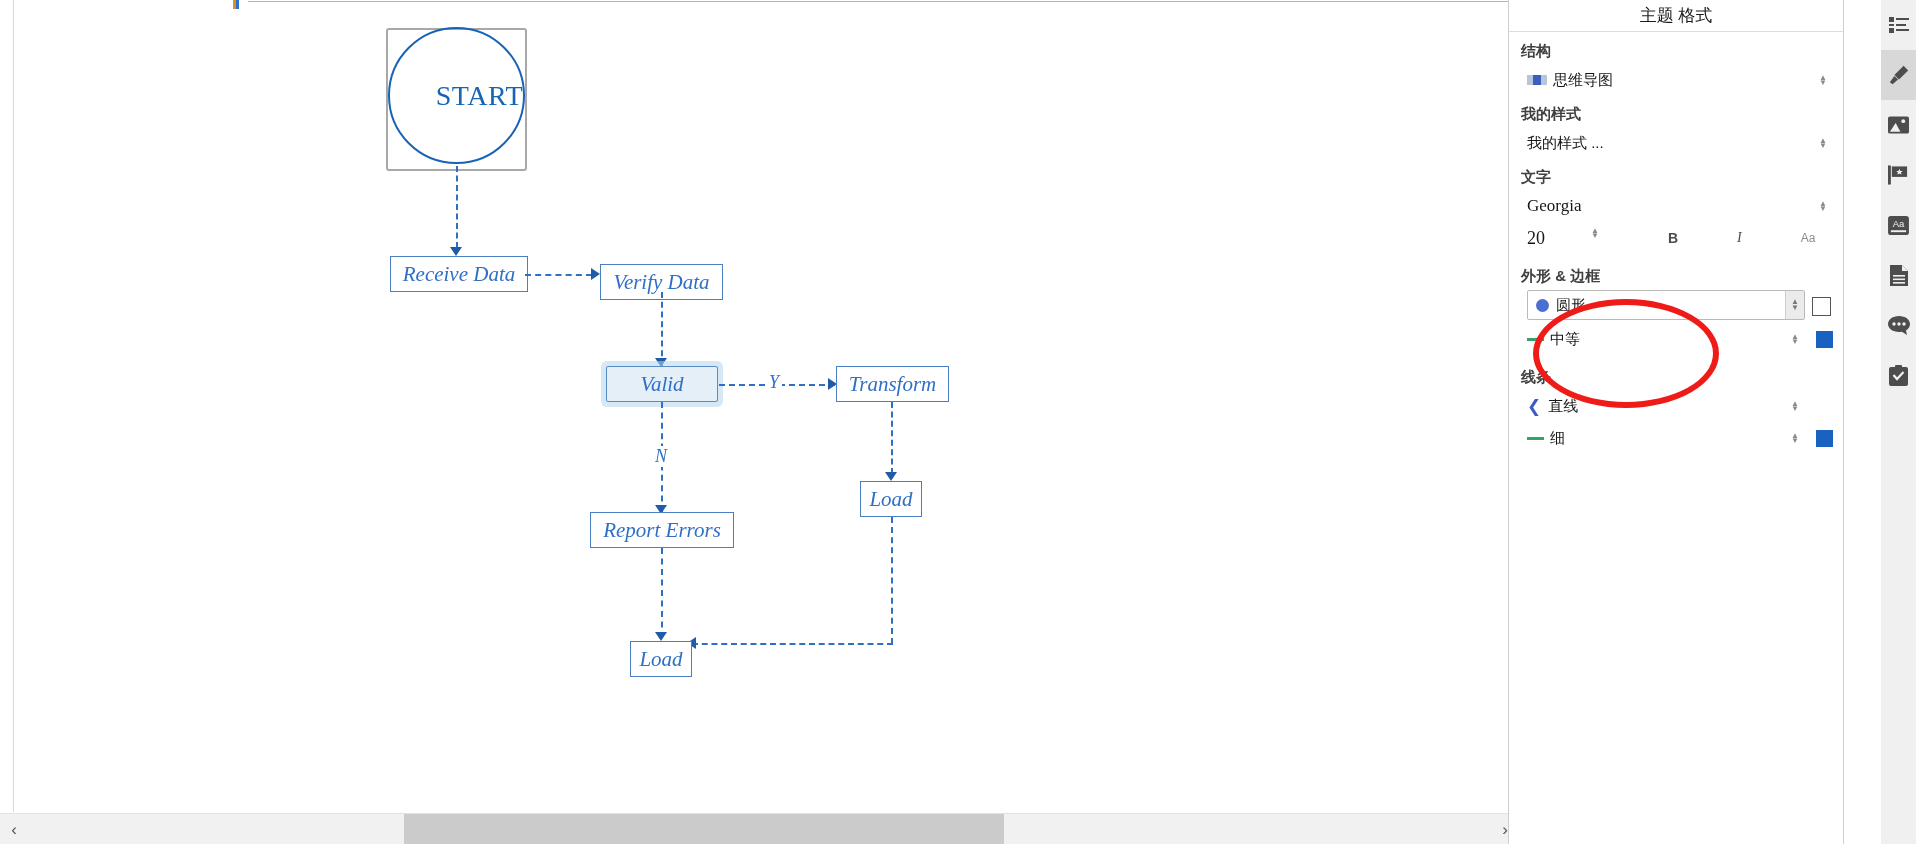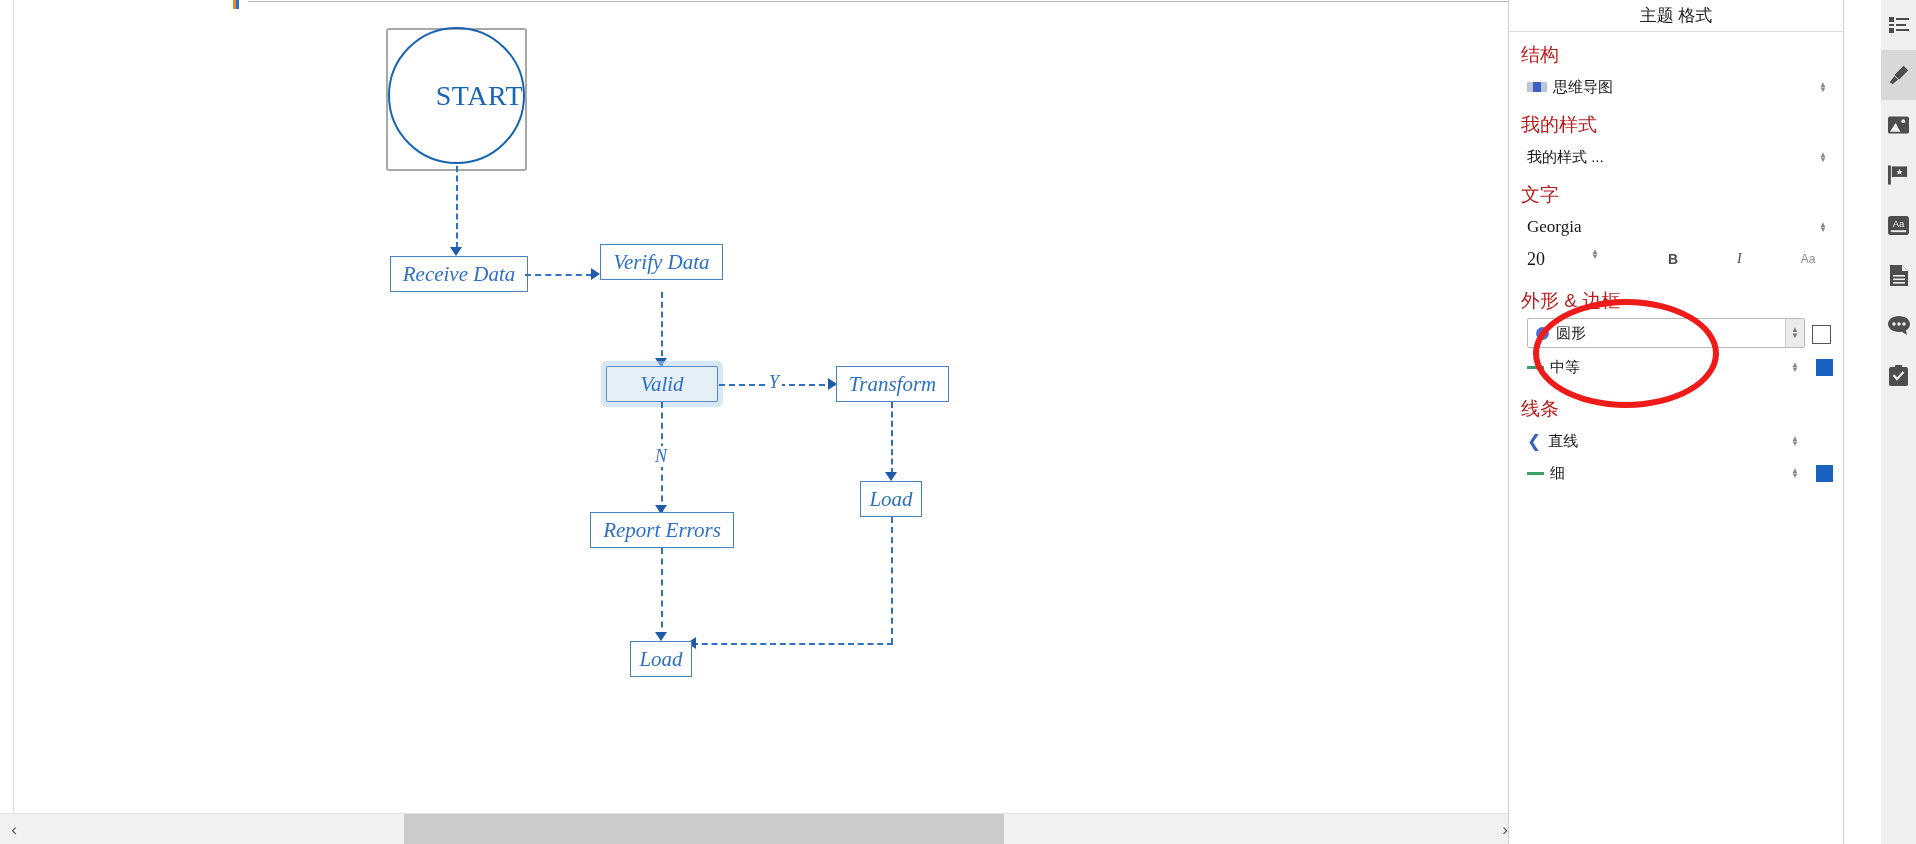--- a/index.html
+++ b/index.html
@@ -54,21 +54,21 @@
            border-top:1px solid #e2e2e2;}
   #hthumb{position:absolute;left:404px;top:0;width:600px;height:31px;background:#cbcbcb;}
   .hsb-arrow{position:absolute;top:0;width:28px;height:31px;display:flex;
              align-items:center;justify-content:center;color:#555;font-size:17px;}
 
   
   #panel{position:absolute;left:1508px;top:0;width:334px;height:844px;
          background:#ffffff;border-left:1px solid #cfcfcf;border-right:1px solid #cfcfcf;}
   #panel-head{height:31px;display:flex;align-items:center;justify-content:center;
               font-size:17px;color:#1a1a1a;border-bottom:1px solid #dedede;background:#fff;}
-  .sec-title{color:#b91c1c;font-weight:normal;font-size:19px;margin:10px 0 4px 12px;}
+  .sec-title{color:#404040;font-weight:bold;font-size:15px;margin:10px 0 4px 12px;}
   .row{position:relative;margin:0 10px 0 18px;height:30px;display:flex;align-items:center;}
   .row .lbl{font-size:15px;color:#171717;}
   .spin{position:absolute;right:6px;top:50%;transform:translateY(-50%);
         display:flex;flex-direction:column;line-height:5px;color:#8a8a8a;font-size:8px;}
   .combo{position:relative;margin:3px 12px 0 18px;height:30px;box-sizing:border-box;
          border:1px solid #b9b9b9;background:#fff;display:flex;align-items:center;
          padding-left:8px;border-radius:2px;}
   .combo .sp{position:absolute;right:0;top:0;bottom:0;width:18px;background:#ebebeb;
              border-left:1px solid #cfcfcf;display:flex;flex-direction:column;
              align-items:center;justify-content:center;line-height:6px;color:#777;font-size:8px;}
@@ -111,21 +111,21 @@
     <div class="vline" style="left:456px;top:166px;height:82px;"></div>
     <div class="arrow-d" style="left:450px;top:247px;"></div>
 
     <div class="node" style="left:390px;top:256px;width:138px;height:36px;">
       <span>Receive Data</span>
     </div>
 
     <div class="hline" style="left:525px;top:274px;width:67px;"></div>
     <div class="arrow-r" style="left:591px;top:268px;"></div>
 
-    <div class="node" style="left:600px;top:244px;width:123px;height:36px;">
+    <div class="node" style="left:600px;top:264px;width:123px;height:36px;">
       <span>Verify Data</span>
     </div>
 
     <div class="vline" style="left:661px;top:292px;height:74px;"></div>
     <div class="arrow-d" style="left:655px;top:358px;"></div>
 
     <div class="node sel" style="left:606px;top:366px;width:112px;height:36px;">
       <span>Valid</span>
     </div>
 

